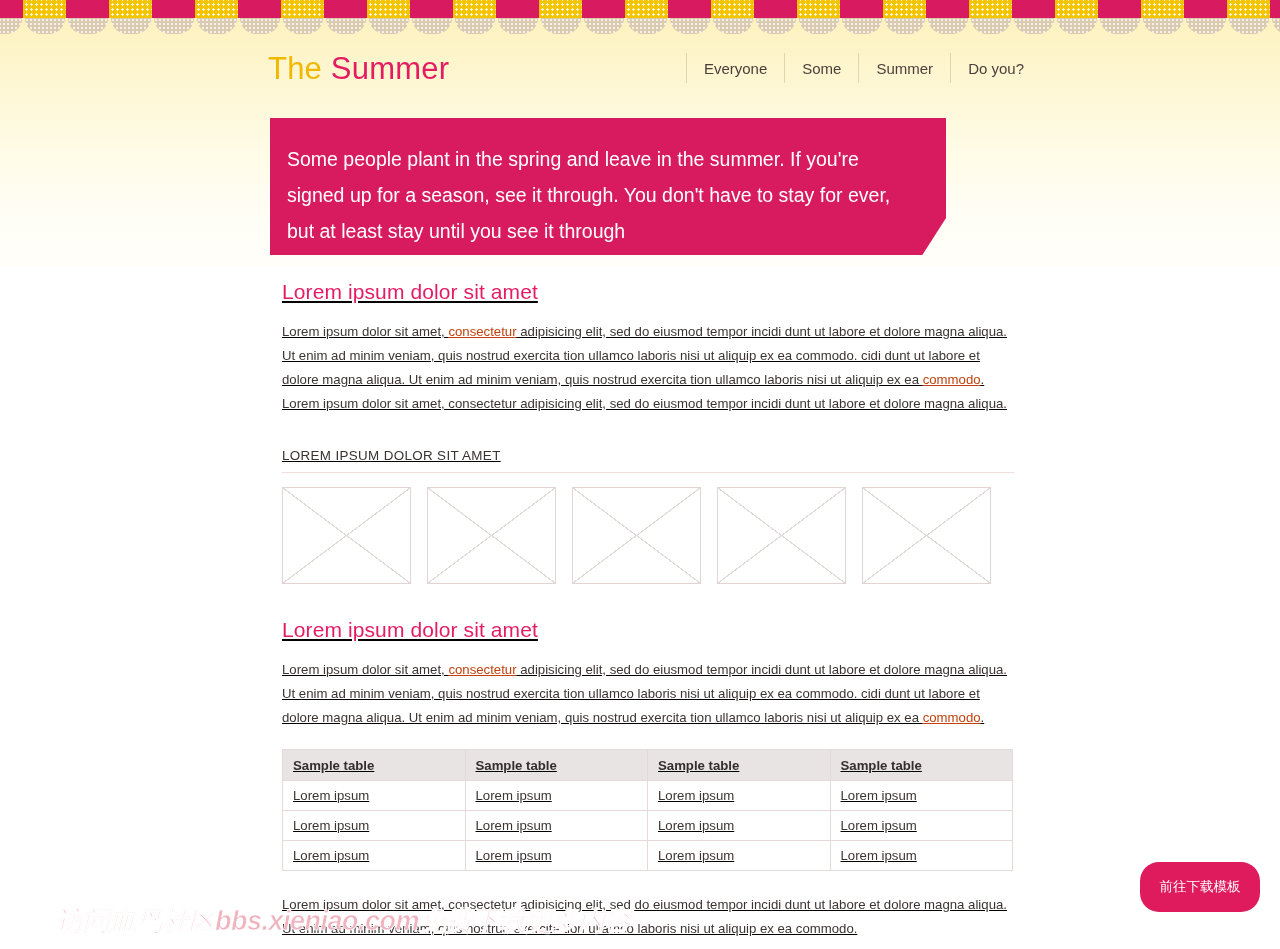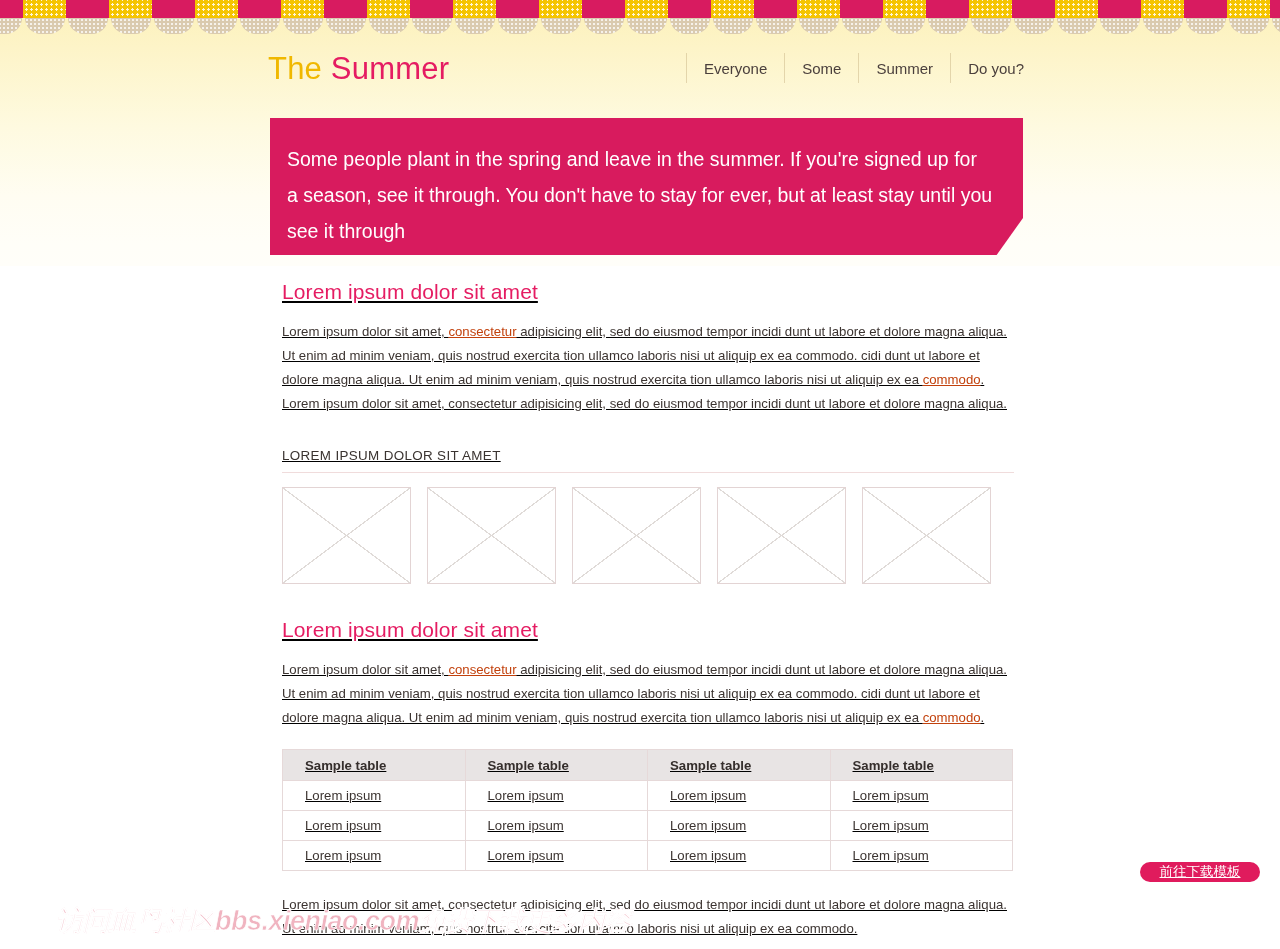--- a/index.html
+++ b/index.html
@@ -114,21 +114,21 @@
     cursor: pointer;
   }
   .nav-item:first-child { border-left: 1px solid rgba(206,186,140,.55); }
   .nav-item:last-child { border-right: none; padding-right: 0; }
 
   
   .callout {
     position: absolute;
     top: 118px;
     left: 270px;
-    width: 753px;
+    width: 676px;
     height: 137px;
     background: #d81b5e;
     color: #ffffff;
     box-sizing: border-box;
     padding: 23px 30px 20px 17px;
     -webkit-clip-path: polygon(0 0, 100% 0, 100% 73%, 96.5% 100%, 0 100%);
     clip-path: polygon(0 0, 100% 0, 100% 73%, 96.5% 100%, 0 100%);
   }
   .callout p {
     margin: 0;
@@ -200,48 +200,47 @@
     border-collapse: collapse;
     width: 731px;
     table-layout: fixed;
   }
   table.sample th,
   table.sample td {
     border: 1px solid #e6d9d9;
     text-align: left;
     font-size: 13.2px;
     color: #3c3431;
-    padding: 7px 8px 7px 22px;
+    padding: 7px 8px 7px 10px;
     height: 14px;
   }
   table.sample th {
     background: #e8e4e4;
     font-weight: bold;
     color: #352e2c;
     height: 16px;
   }
 
   
   .dl-button {
     position: absolute;
     top: 862px;
     left: 1140px;
     width: 120px;
-    height: 20px;
+    height: 50px;
     border-radius: 19px;
     background: #e01b5d;
     color: #ffffff;
     font-size: 13.5px;
     display: flex;
     align-items: center;
     justify-content: center;
     cursor: pointer;
     border: none;
     font-family: "Liberation Sans", sans-serif;
-    text-decoration: underline;
   }
 
   
   .watermark {
     position: absolute;
     top: 903px;
     left: 56px;
     font-size: 27px;
     font-weight: bold;
     font-style: italic;

